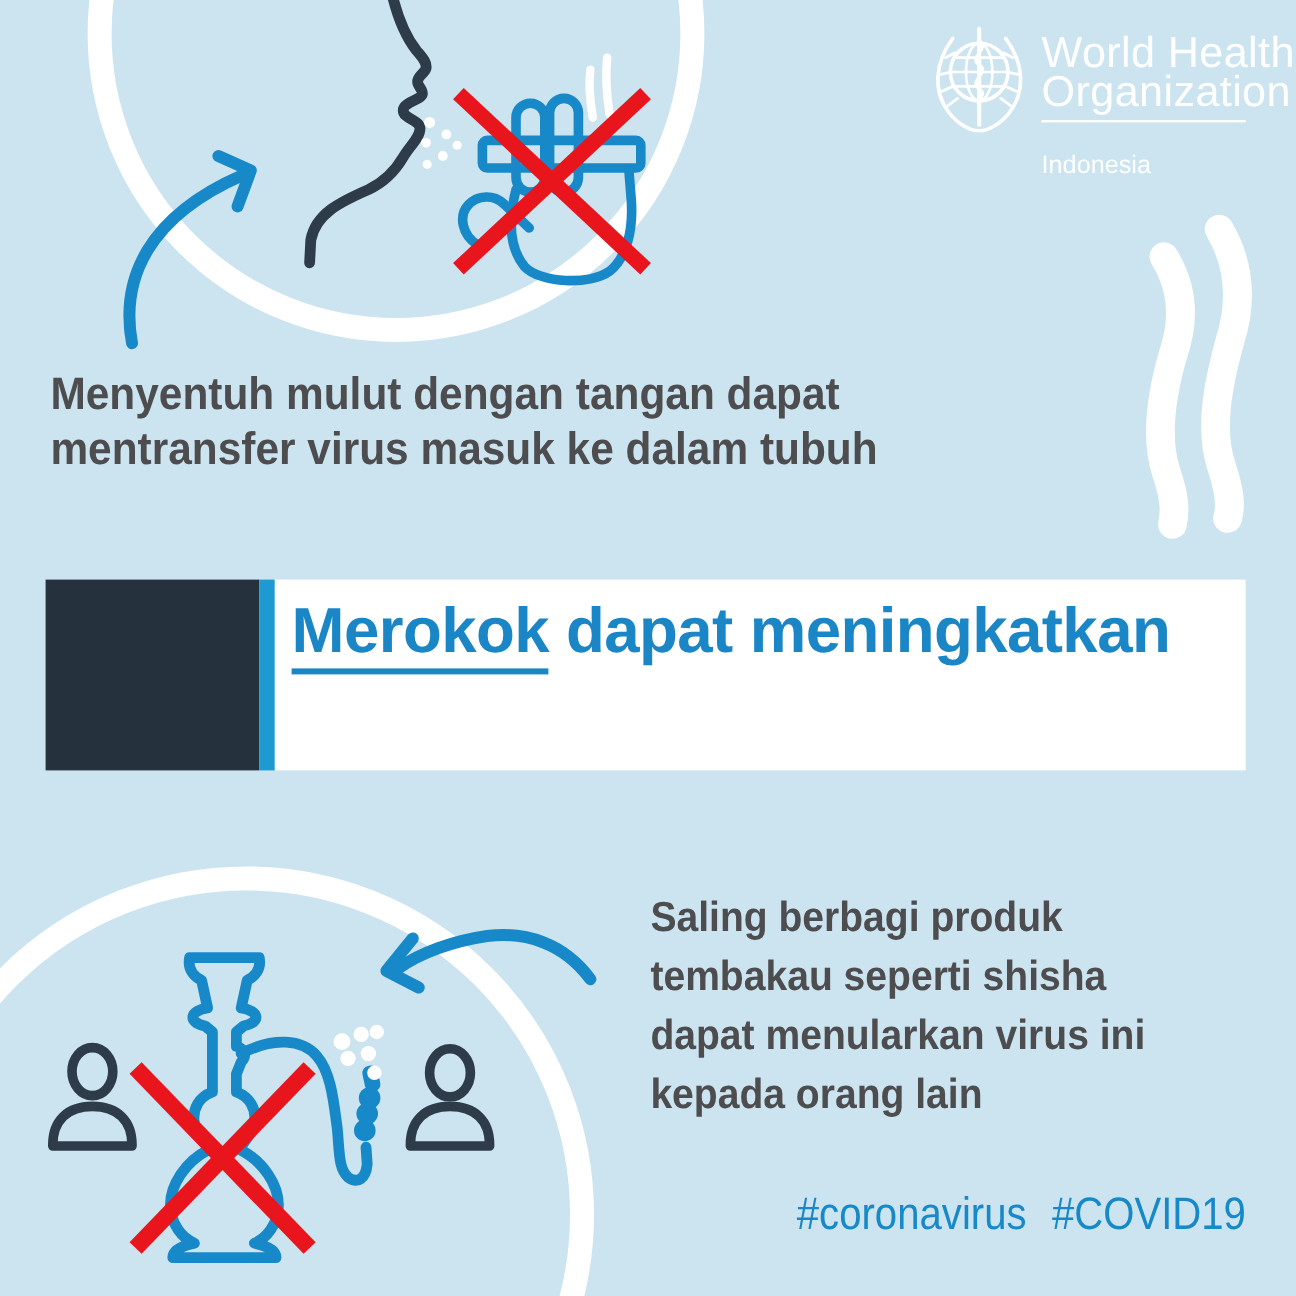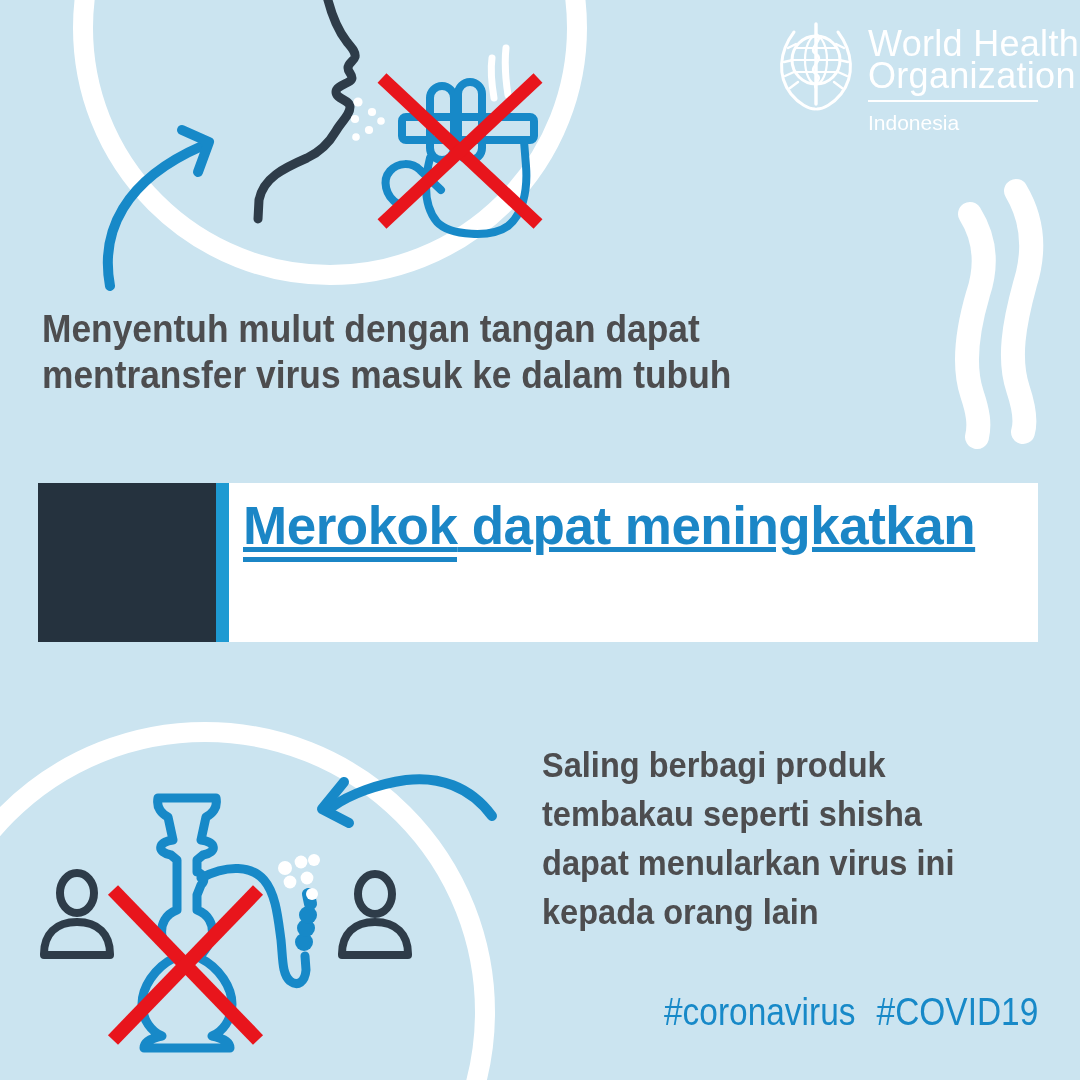--- a/index.html
+++ b/index.html
@@ -31,32 +31,32 @@
   .sw{stroke:var(--white);}
   .fw{fill:var(--white);}
   .fb{fill:var(--accent-blue);}
   .nf{fill:none;}
   
   #who-logo{left:768px;top:16px;width:290px;height:130px;}
   #who-emblem{position:absolute;left:0;top:2px;}
   #who-text{position:absolute;left:100px;top:12px;color:var(--white);}
   .who-name{font-size:36px;line-height:32px;font-weight:400;letter-spacing:.3px;white-space:nowrap;}
   #who-rule{width:170px;height:2px;background:var(--white);margin-top:8px;}
-  .who-country{font-size:21px;line-height:24px;font-weight:400;margin-top:9px;}
+  .who-country{font-size:21px;line-height:24px;font-weight:400;margin-top:24px;}
   
   #smoke-wisps{left:940px;top:178px;width:120px;height:280px;}
   
   .fact{color:var(--body-text);font-weight:700;transform:scaleX(.93);transform-origin:0 0;white-space:nowrap;}
   #fact-touch{left:42px;top:306px;font-size:38px;line-height:46px;}
   #fact-share{left:542px;top:740px;font-size:35px;line-height:49px;}
   
   #banner-navy{left:38px;top:483px;width:178px;height:159px;background:var(--navy);}
   #banner-stripe{left:216px;top:483px;width:13px;height:159px;background:var(--stripe-blue);}
   #banner-white{left:229px;top:483px;width:809px;height:159px;background:var(--white);}
-  #banner-text{left:243px;top:492px;color:var(--banner-text-blue);font-weight:700;font-size:53px;line-height:68px;letter-spacing:-.5px;white-space:nowrap;text-decoration:underline;}
+  #banner-text{left:243px;top:492px;color:var(--banner-text-blue);font-weight:700;font-size:53px;line-height:68px;letter-spacing:-.5px;white-space:nowrap;}
   .banner-underline{border-bottom:5px solid currentColor;padding-bottom:2px;}
   
   #hashtags{left:664px;top:993px;color:var(--accent-blue);font-size:38px;line-height:38px;font-weight:400;transform:scaleX(.88);transform-origin:0 0;white-space:nowrap;}
   #hashtag-covid{margin-left:24px;}
 </style>
 </head>
 <body>
 
 <div id="canvas">
 

